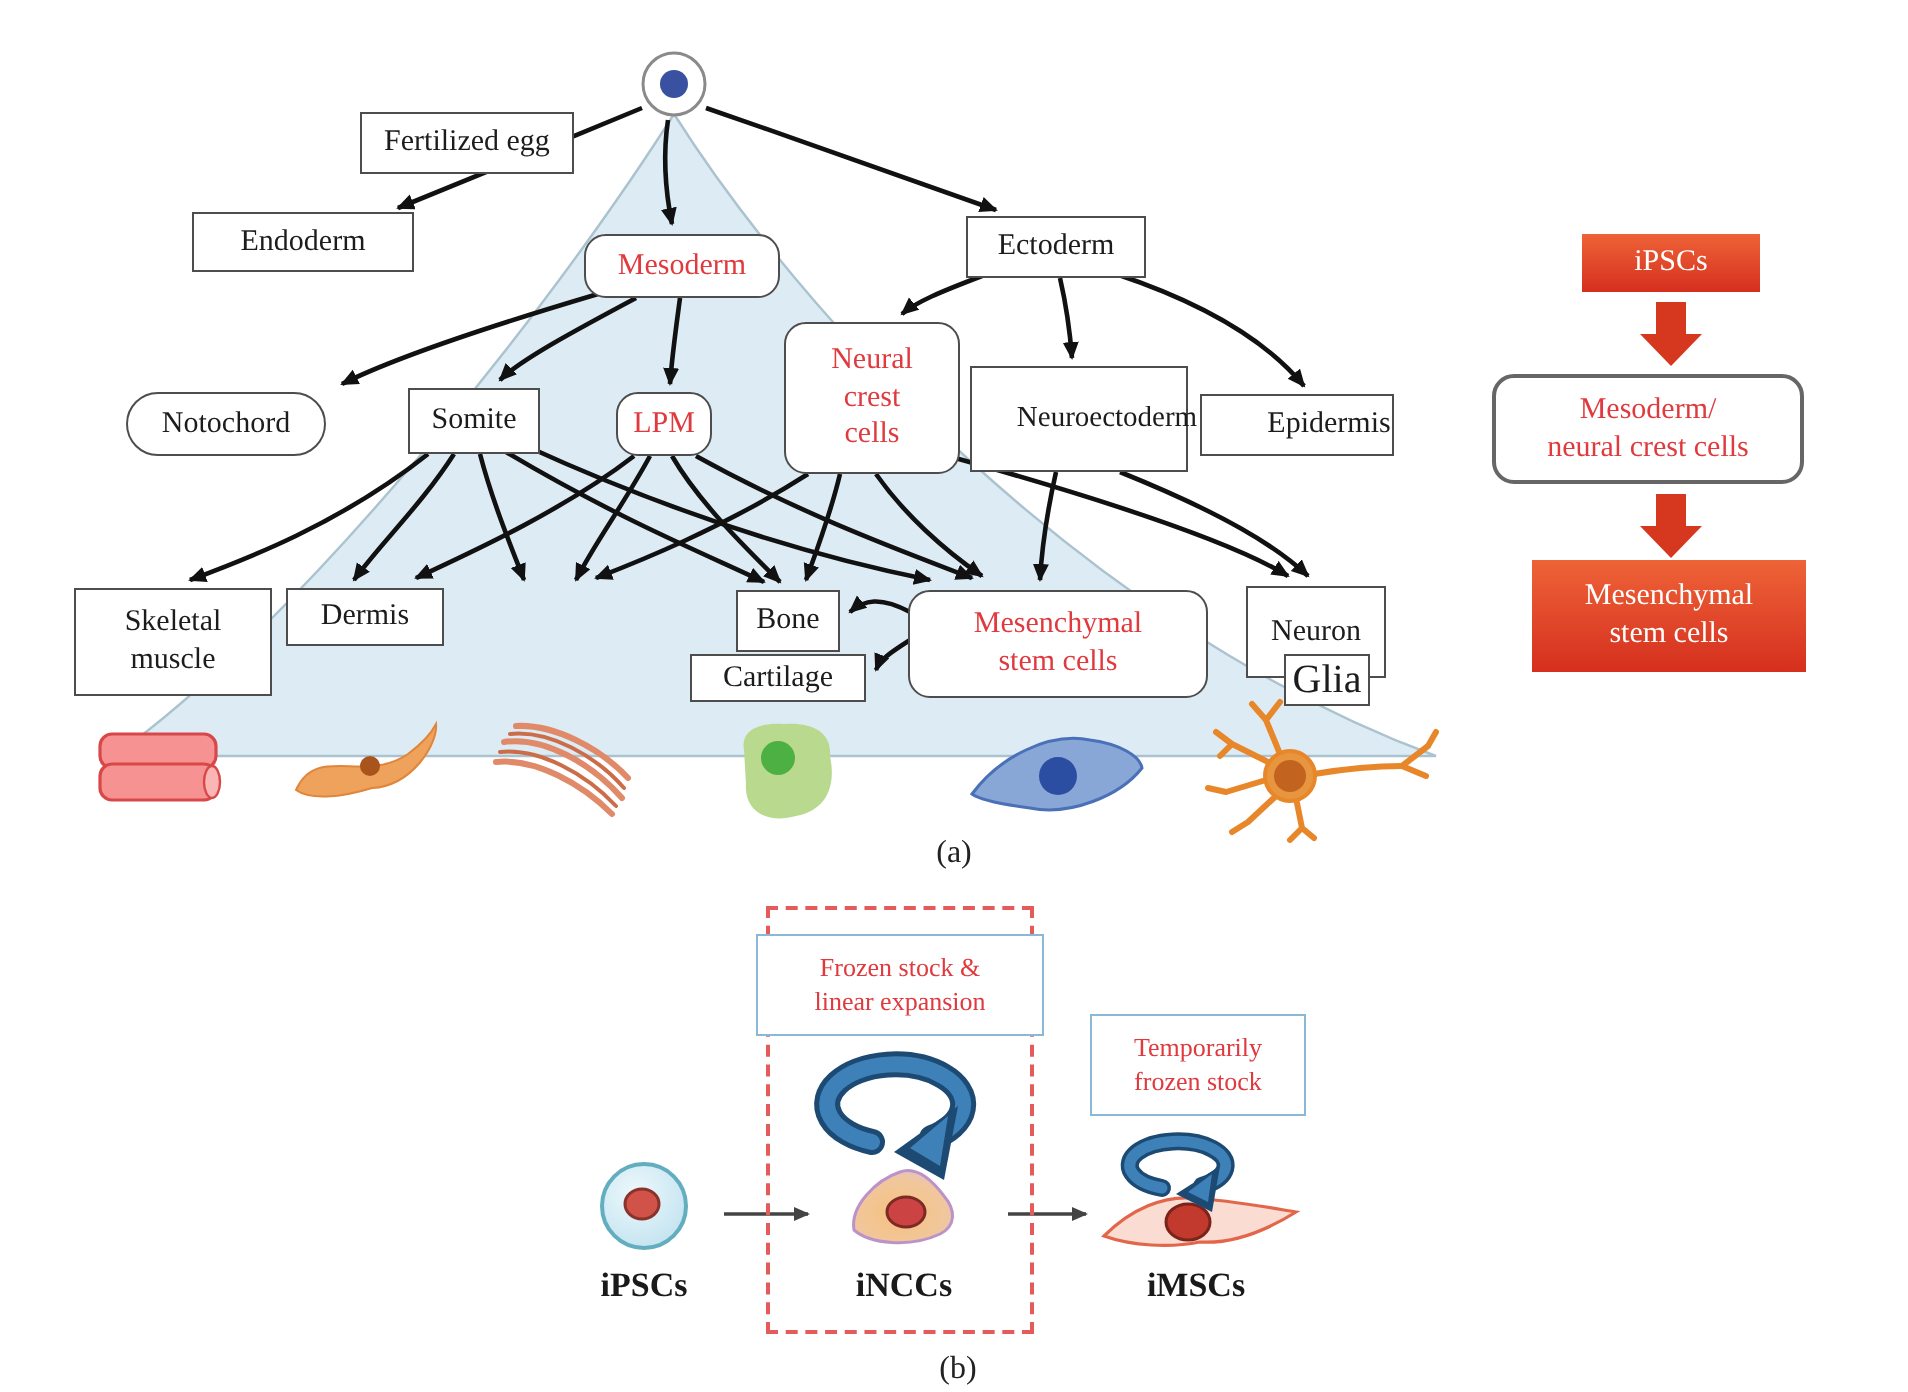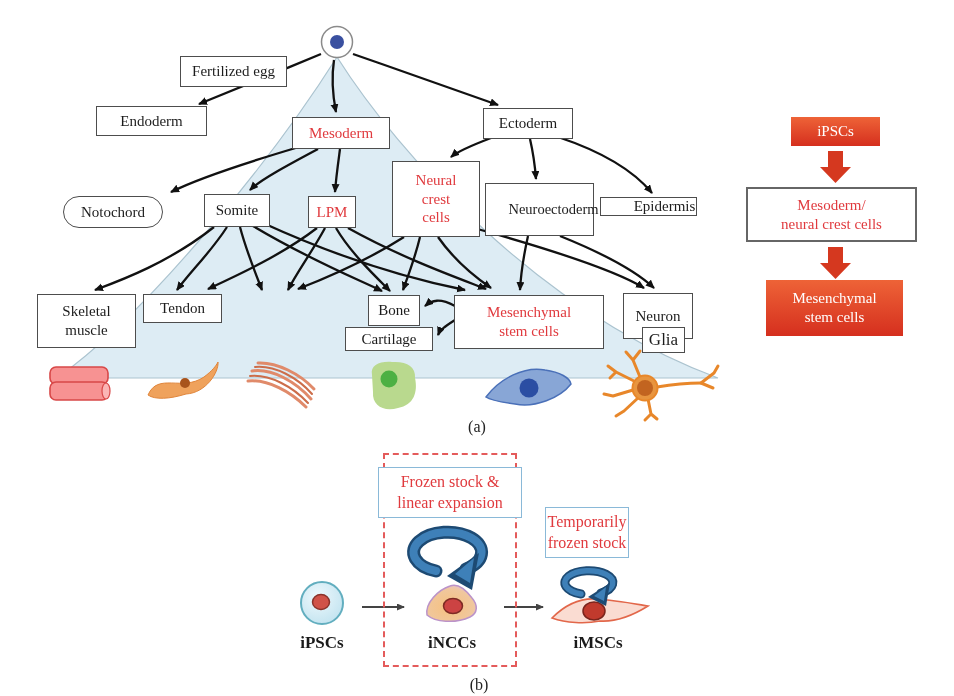--- a/index.html
+++ b/index.html
@@ -9,29 +9,29 @@
   }
   html,body{margin:0;padding:0;background:#fff;}
   .canvas{position:relative;width:954px;height:696px;background:#fff;overflow:hidden;
           font-family:"Liberation Serif","DejaVu Serif",serif;}
   svg.layer{position:absolute;left:0;top:0;z-index:1;}
   .bx{position:absolute;z-index:2;background:#fff;border:1.4px solid var(--border);
       box-sizing:border-box;display:flex;flex-direction:column;align-items:center;
       justify-content:center;text-align:center;color:var(--ink);
       font-size:15px;line-height:1.25;white-space:nowrap;}
   .bx span{display:block;}
-  .red{color:var(--red);}
+  .red{color:var(--red);border-radius:11px;}
   .gradbox{position:absolute;z-index:2;background:linear-gradient(180deg,#ee6337 0%,#d52f1e 100%);
       border:none;color:#fff;display:flex;flex-direction:column;align-items:center;
       justify-content:center;text-align:center;font-size:15px;line-height:1.25;}
   .gradbox span{display:block;}
   .bluebox{position:absolute;z-index:3;background:#fff;border:1.6px solid #8ab9d8;
       box-sizing:border-box;display:flex;flex-direction:column;align-items:center;
       justify-content:center;text-align:center;color:var(--red);
-      font-size:16px;line-height:1.3;}
+      font-size:13px;line-height:1.3;}
   .bluebox span{display:block;}
   .dashedbox{position:absolute;z-index:2;border:2px dashed #e45b5b;box-sizing:border-box;}
   .cap{position:absolute;z-index:2;font-size:16px;color:#222;text-align:center;}
   .celllabel{position:absolute;z-index:2;font-size:17px;font-weight:600;color:#1a1a1a;text-align:center;}
 </style>
 </head>
 <body>
 
 <div class="canvas">
 
@@ -205,21 +205,21 @@
 <div class="bx red" style="left:392px;top:161px;width:88px;height:76px;">
   <span>Neural</span>
   <span>crest</span>
   <span>cells</span>
 </div>
 
 <div class="bx" style="left:485px;top:183px;width:109px;height:53px;font-size:14.5px;padding-left:28px;">
   <span>Neuroectoderm</span>
 </div>
 
-<div class="bx" style="left:600px;top:197px;width:97px;height:19px;padding-left:32px;">
+<div class="bx" style="left:600px;top:197px;width:97px;height:31px;padding-left:32px;">
   <span>Epidermis</span>
 </div>
 
 <div class="bx" style="left:63px;top:196px;width:100px;height:32px;border-radius:16px;">
   <span>Notochord</span>
 </div>
 
 <div class="bx" style="left:204px;top:194px;width:66px;height:33px;">
   <span>Somite</span>
 </div>
@@ -227,69 +227,69 @@
 <div class="bx red" style="left:308px;top:196px;width:48px;height:32px;">
   <span>LPM</span>
 </div>
 
 <div class="bx" style="left:37px;top:294px;width:99px;height:54px;">
   <span>Skeletal</span>
   <span>muscle</span>
 </div>
 
 <div class="bx" style="left:143px;top:294px;width:79px;height:29px;">
-  <span>Tendon</span>
+  <span>Dermis</span>
 </div>
 
 
 <div class="bx" style="left:368px;top:295px;width:52px;height:31px;">
   <span>Bone</span>
 </div>
 
 <div class="bx" style="left:345px;top:327px;width:88px;height:24px;">
   <span>Cartilage</span>
 </div>
 
 <div class="bx red" style="left:454px;top:295px;width:150px;height:54px;">
   <span>Mesenchymal</span>
   <span>stem cells</span>
 </div>
 
 <div class="bx" style="left:623px;top:293px;width:70px;height:46px;">
   <span>Neuron</span>
 </div>
 
-<div class="bx" style="left:642px;top:327px;width:43px;height:26px;font-size:17px;">
+<div class="bx" style="left:642px;top:327px;width:43px;height:26px;font-size:20px;">
   <span>Glia</span>
 </div>
 
 <div class="gradbox" style="left:791px;top:117px;width:89px;height:29px;">
   <span>iPSCs</span>
 </div>
 
-<div class="bx red" style="left:746px;top:187px;width:171px;height:55px;border-width:2px;border-color:#666;">
+<div class="bx red" style="left:746px;top:187px;width:156px;height:55px;border-width:2px;border-color:#666;">
   <span>Mesoderm/</span>
   <span>neural crest cells</span>
 </div>
 
 <div class="gradbox" style="left:766px;top:280px;width:137px;height:56px;">
   <span>Mesenchymal</span>
   <span>stem cells</span>
 </div>
 
 <div class="cap" style="left:455px;top:418px;width:44px;">(a)</div>
 
 <div class="dashedbox" style="left:383px;top:453px;width:134px;height:214px;"></div>
 
 <div class="bluebox" style="left:378px;top:467px;width:144px;height:51px;">
   <span>Frozen stock &amp;</span>
   <span>linear expansion</span>
 </div>
 
-<div class="bluebox" style="left:545px;top:507px;width:84px;height:51px;">
+<div class="bluebox" style="left:545px;top:507px;width:108px;height:51px;">
   <span>Temporarily</span>
   <span>frozen stock</span>
 </div>
 
 <div class="celllabel" style="left:294px;top:633px;width:56px;">iPSCs</div>
 
 <div class="celllabel" style="left:424px;top:633px;width:56px;">iNCCs</div>
 
 <div class="celllabel" style="left:570px;top:633px;width:56px;">iMSCs</div>
 

